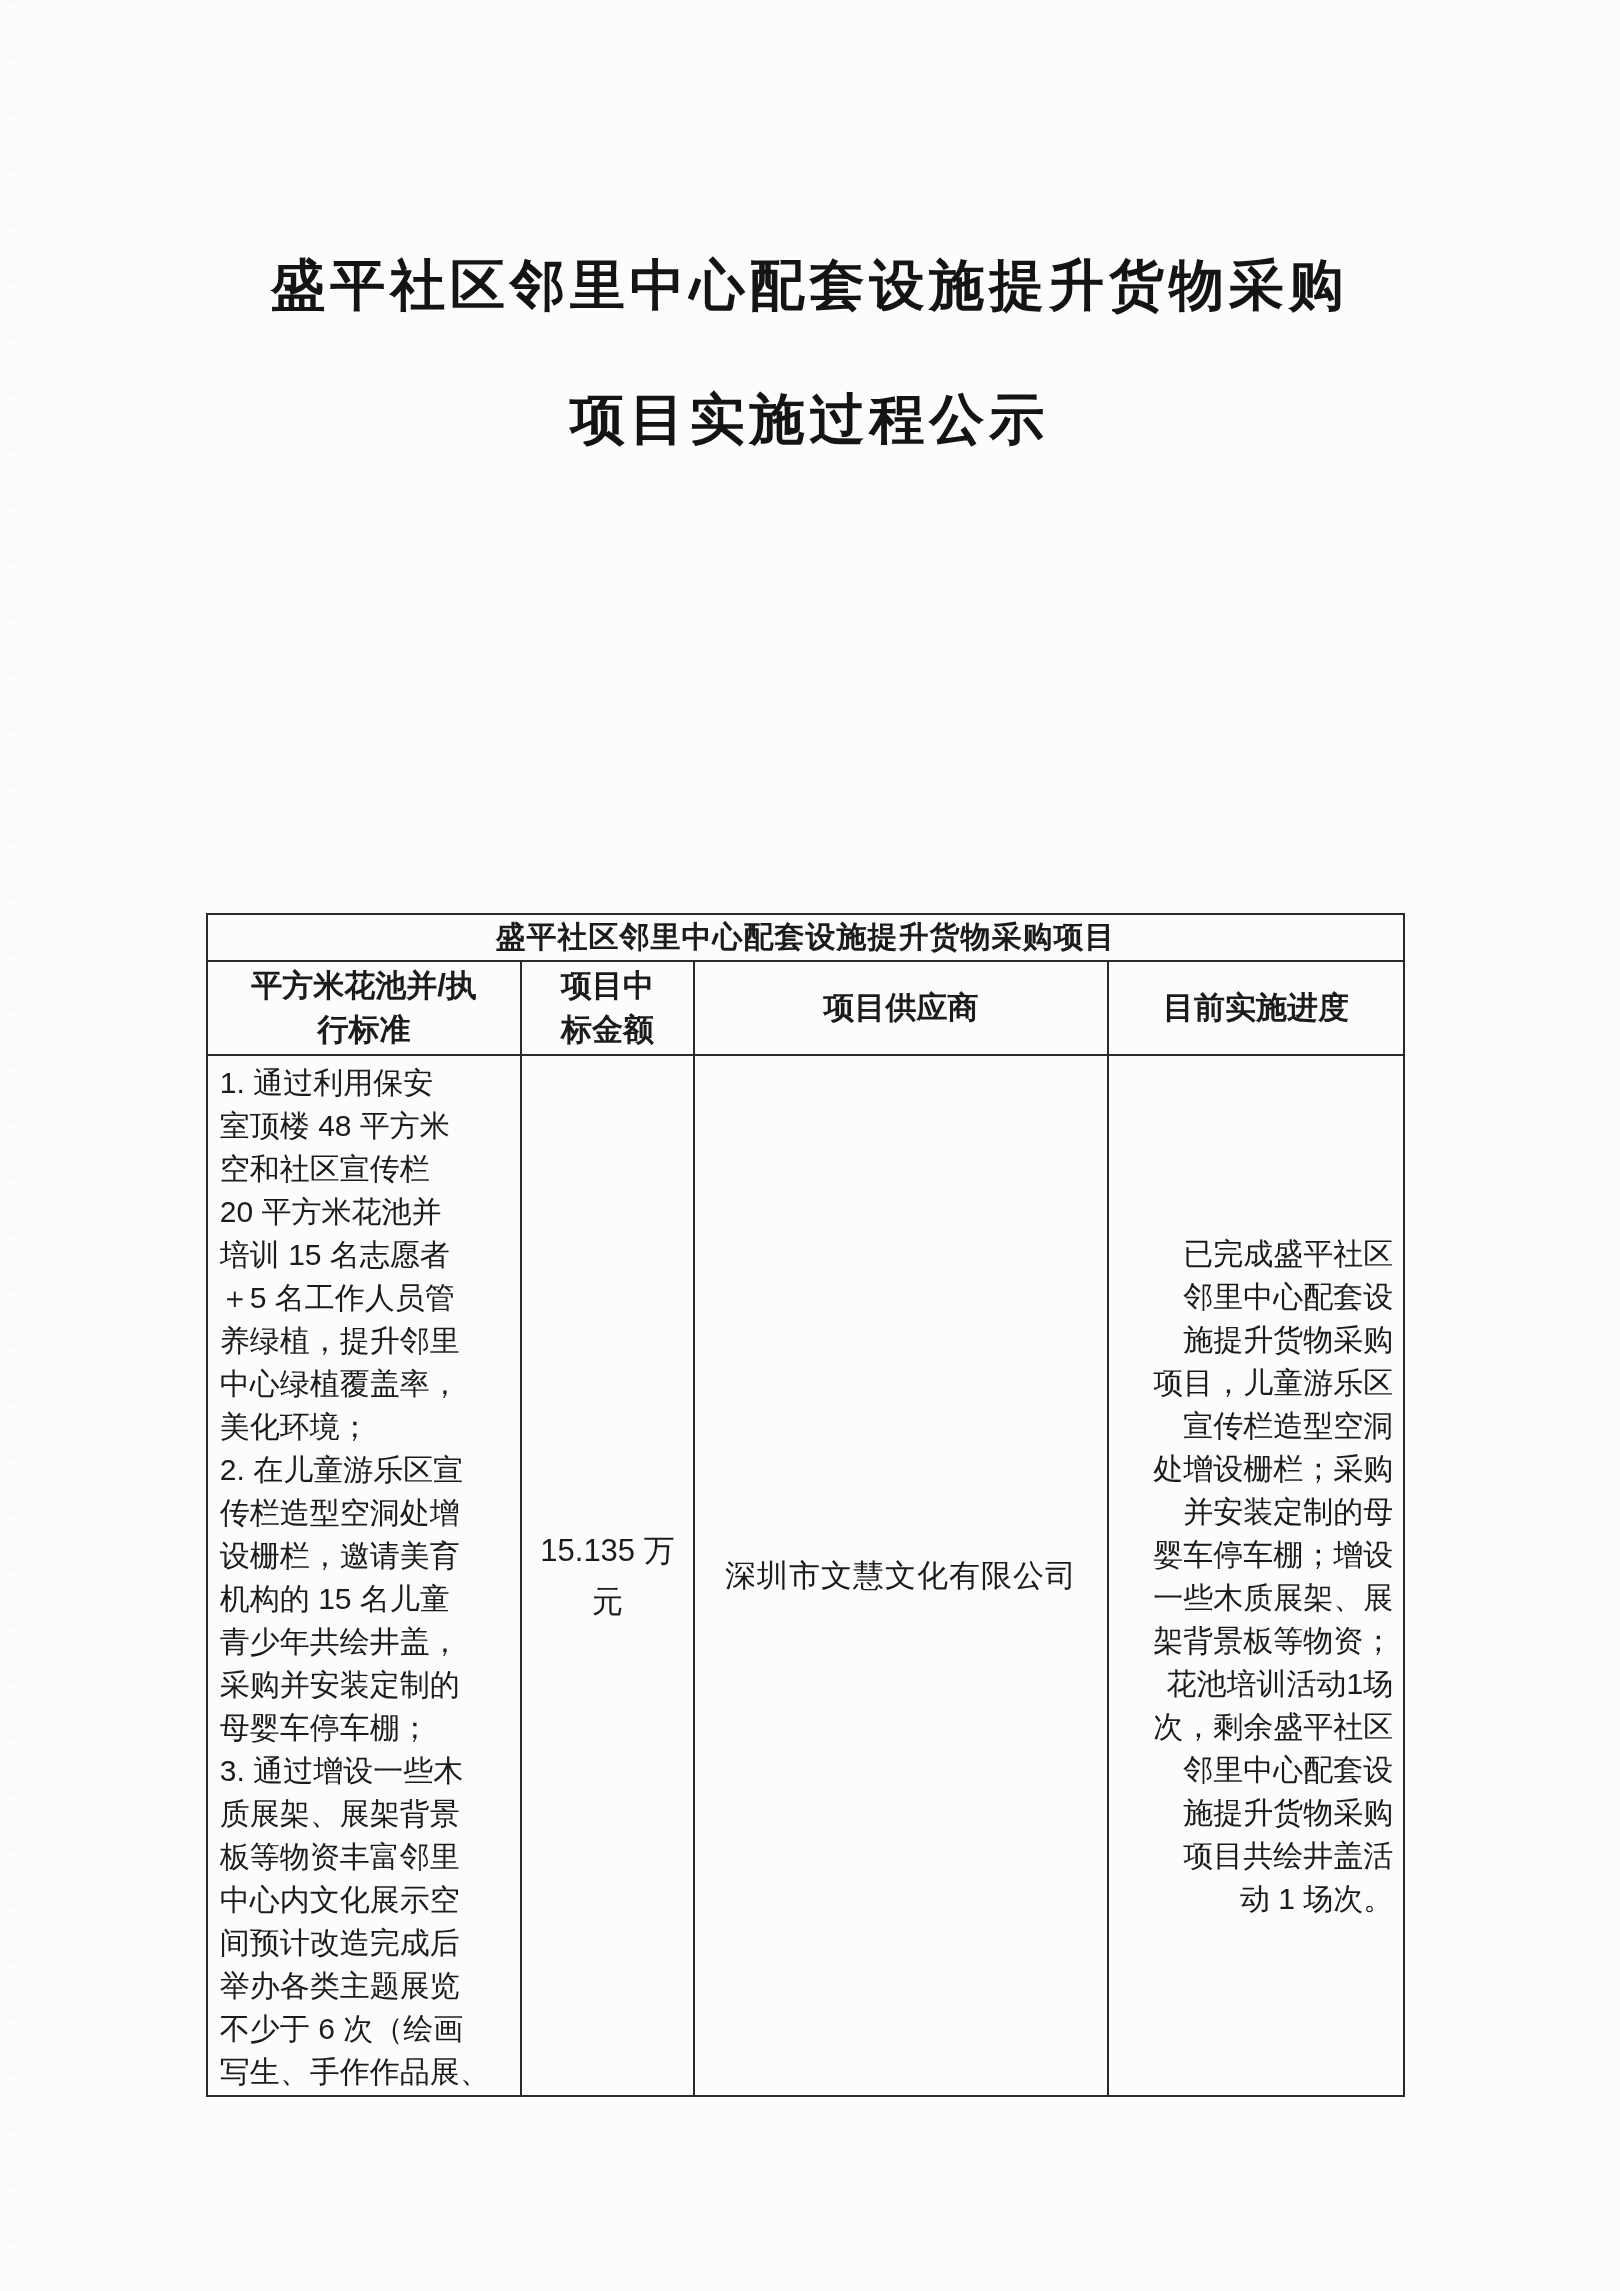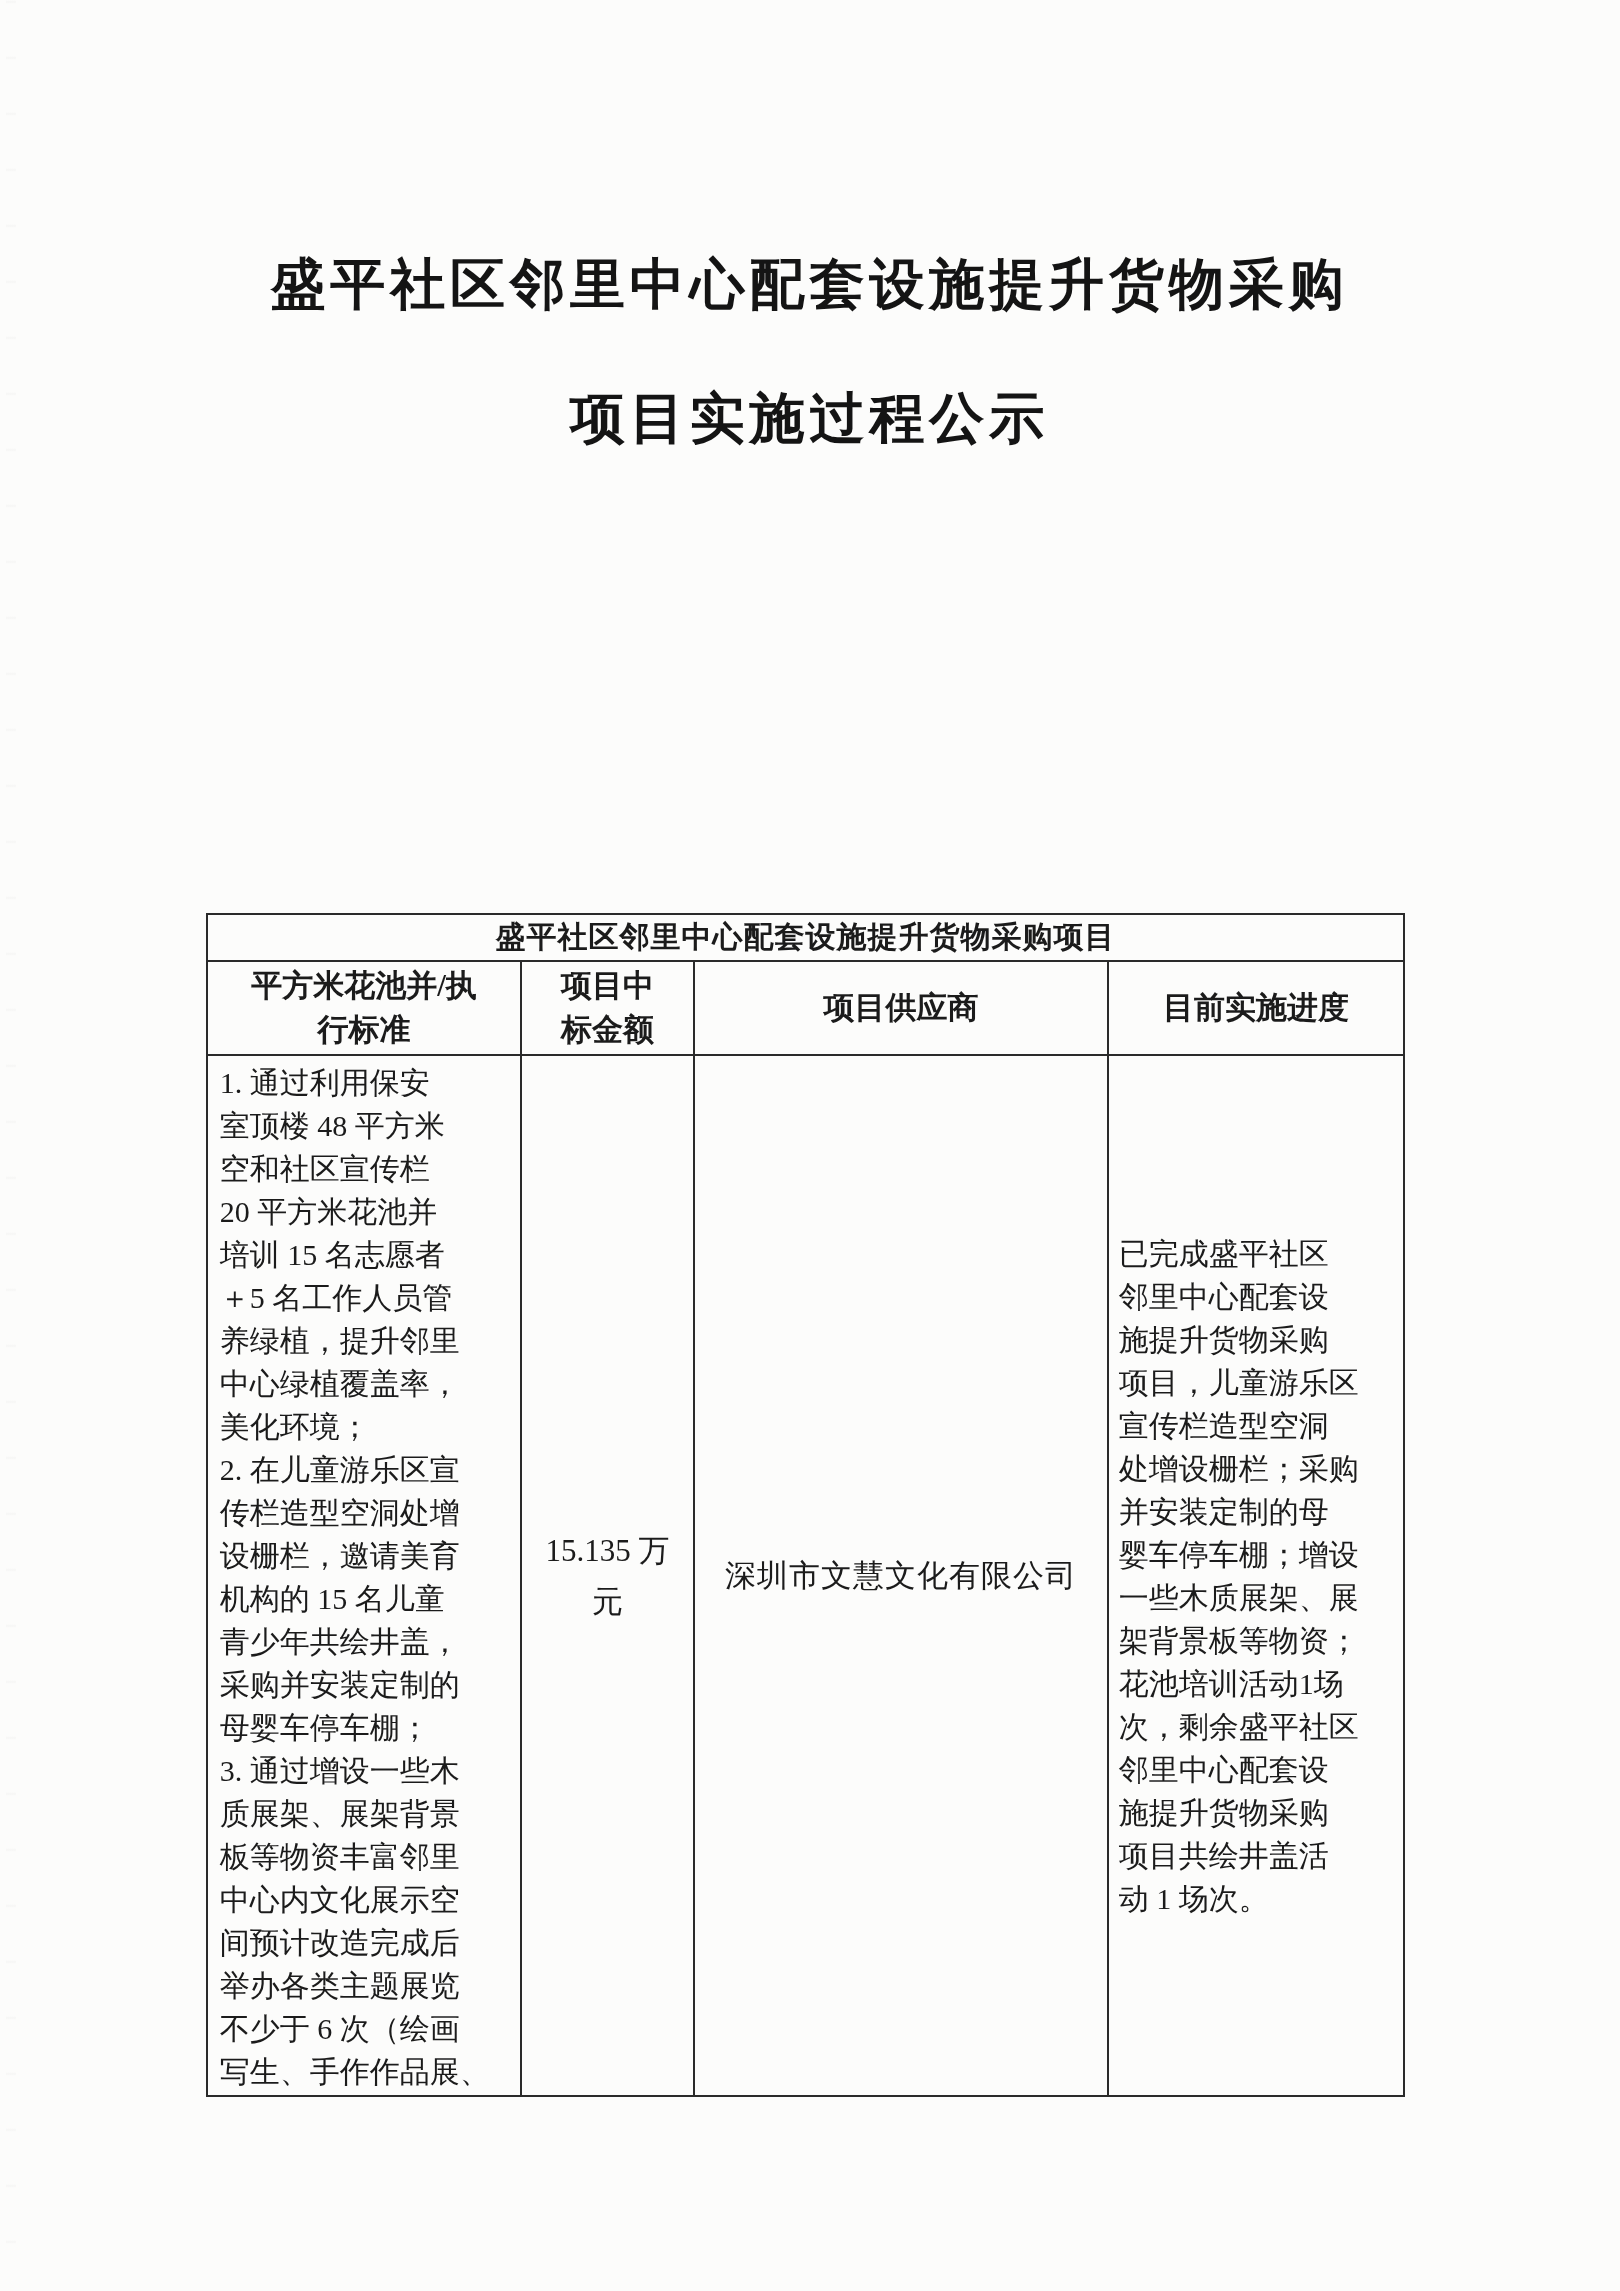--- a/index.html
+++ b/index.html
@@ -7,21 +7,21 @@
     padding: 0;
     background: #e8e8e8;
   }
   .page {
     position: relative;
     width: 1620px;
     height: 2292px;
     margin: 0 auto;
     background: #fcfcfb;
     color: #1e1e1e;
-    font-family: Liberation Serif, serif;
+    font-family: Liberation Sans, sans-serif;
     overflow: hidden;
   }
   
   .scan-noise {
     position: absolute;
     left: 5.9px; top: 0;
     width: 9.8px; height: 100%;
     background: repeating-linear-gradient(
       to bottom,
       rgba(0,0,0,0.00) 0px,
@@ -109,21 +109,21 @@
     font-size: 31px;
   }
   td.cell-supplier {
     vertical-align: middle;
     text-align: center;
     font-size: 31px;
     letter-spacing: 1px;
   }
   td.cell-progress {
     vertical-align: middle;
-    text-align: left;
+    text-align: right;
     white-space: pre-line;
     line-height: 43px;
   }
 </style>
 </head>
 <body>
 
 <div class="page">
   <div class="scan-noise"></div>
 

